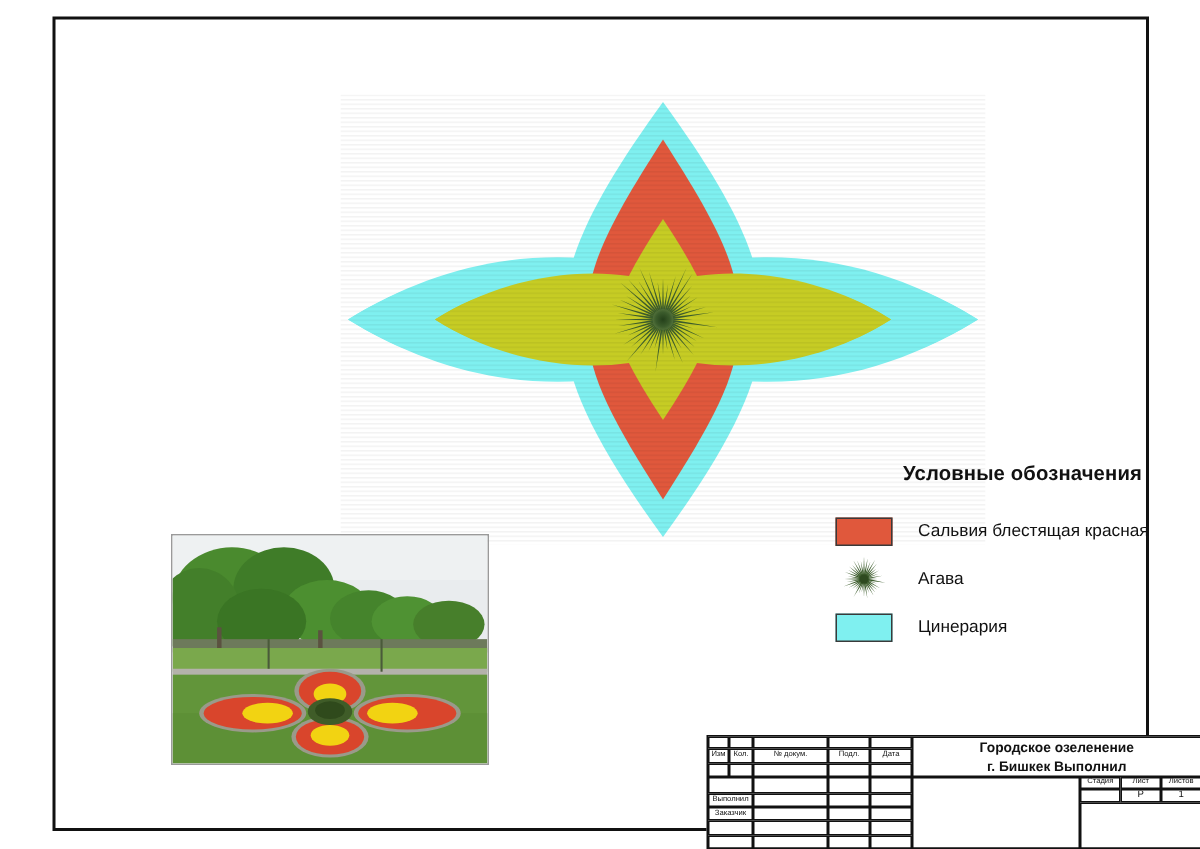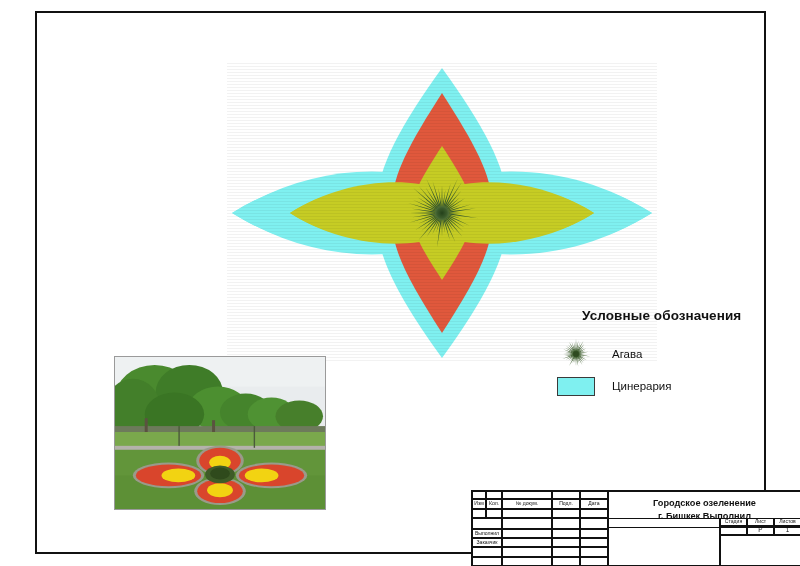--- a/index.html
+++ b/index.html
@@ -40,21 +40,21 @@
   #legend {
     position: absolute;
     left: 520px;
     top: 295px;
     width: 240px;
   }
   #legend-title {
     font-size: 13.5px;
     font-weight: bold;
     color: #111;
-    margin: 0 0 16px 25px;
+    margin: 0 0 16px 45px;
     white-space: nowrap;
     letter-spacing: 0.1px;
   }
   .legend-row {
     display: flex;
     align-items: center;
     height: 30px;
     margin-bottom: 2px;
   }
   .legend-swatch {
@@ -242,20 +242,24 @@
           <path d="M3.58,-1.78 L28.64,-8.41 L3.98,-0.44 Z" fill="#3c5c2c"></path>
           <path d="M3.79,-1.27 L33.77,-4.86 L4.00,0.15 Z" fill="#3c5c2c"></path>
         </g>
       <circle r="7" fill="url(#agaveGrad)"></circle>
     </g>
   </svg>
 
   <div id="legend">
     <div id="legend-title">Условные обозначения</div>
 
+    <div class="legend-row">
+      <div class="legend-swatch" style="background:#e0583c"></div>
+      <div class="legend-label">Сальвия блестящая красная</div>
+    </div>
 
 
     <div class="legend-row">
       <div class="legend-symbol">
         <svg width="36" height="30" viewBox="-18 -15 36 30">
           <g id="agave-legend-spikes">
               <path d="M2.47,-0.40 L9.00,0.00 L2.47,0.40 Z" fill="#3c5c2c"></path>
               <path d="M2.50,-0.09 L14.31,2.52 L2.32,0.94 Z" fill="#3c5c2c"></path>
               <path d="M2.46,0.46 L8.78,3.20 L2.18,1.23 Z" fill="#3c5c2c"></path>
               <path d="M2.37,0.80 L10.69,6.17 L1.88,1.65 Z" fill="#3c5c2c"></path>
@@ -398,21 +402,21 @@
     <div class="cell" style="left:0;top:56px;width:30px;height:10px;"></div>
     <div class="cell" style="left:30px;top:56px;width:50px;height:10px;"></div>
     <div class="cell" style="left:80px;top:56px;width:28px;height:10px;"></div>
     <div class="cell" style="left:108px;top:56px;width:28px;height:10px;"></div>
 
     <div class="cell" style="left:0;top:66px;width:30px;height:9px;"></div>
     <div class="cell" style="left:30px;top:66px;width:50px;height:9px;"></div>
     <div class="cell" style="left:80px;top:66px;width:28px;height:9px;"></div>
     <div class="cell" style="left:108px;top:66px;width:28px;height:9px;"></div>
 
-    <div class="cell big" style="left:136px;top:0;width:193px;height:37px;">
+    <div class="cell big" style="left:136px;top:0;width:193px;height:27px;">
       <span>Городское озеленение</span>
       <span>г. Бишкек Выполнил</span>
     </div>
 
     <div class="cell" style="left:136px;top:27px;width:112px;height:48px;"></div>
 
     <div class="cell label" style="left:248px;top:27px;width:27px;height:8px;">Стадия</div>
     <div class="cell label" style="left:275px;top:27px;width:27px;height:8px;">Лист</div>
     <div class="cell label" style="left:302px;top:27px;width:27px;height:8px;">Листов</div>
 

